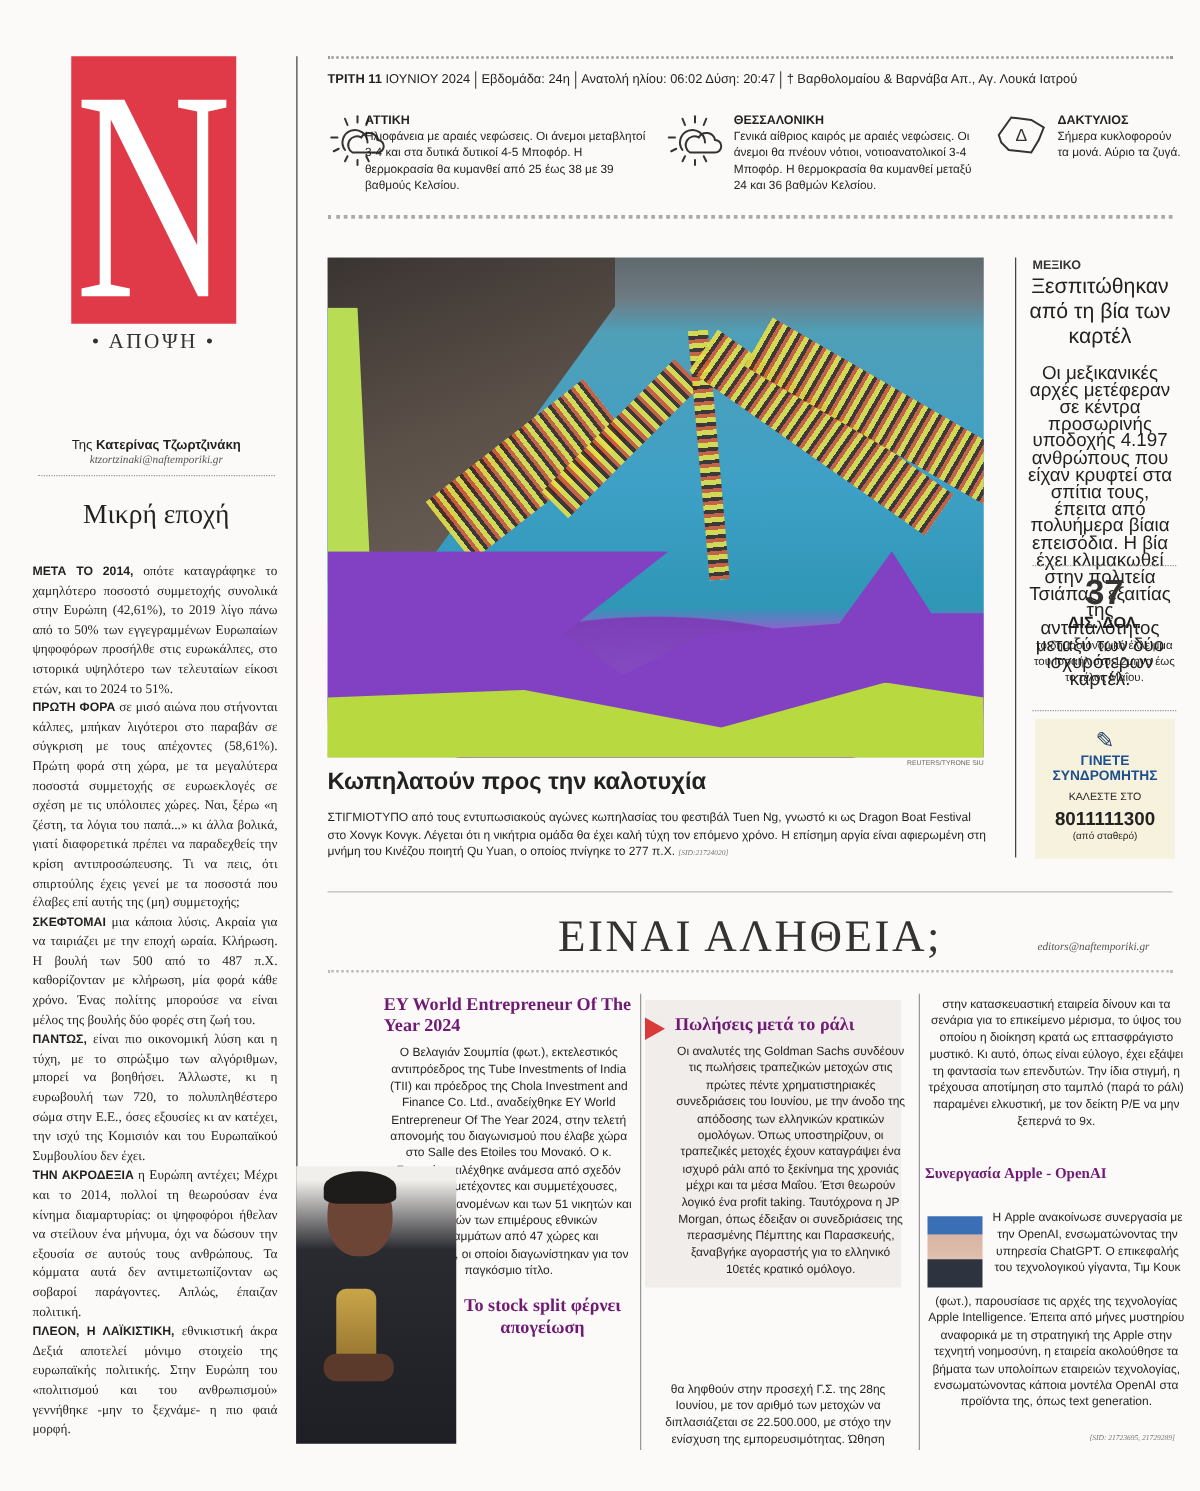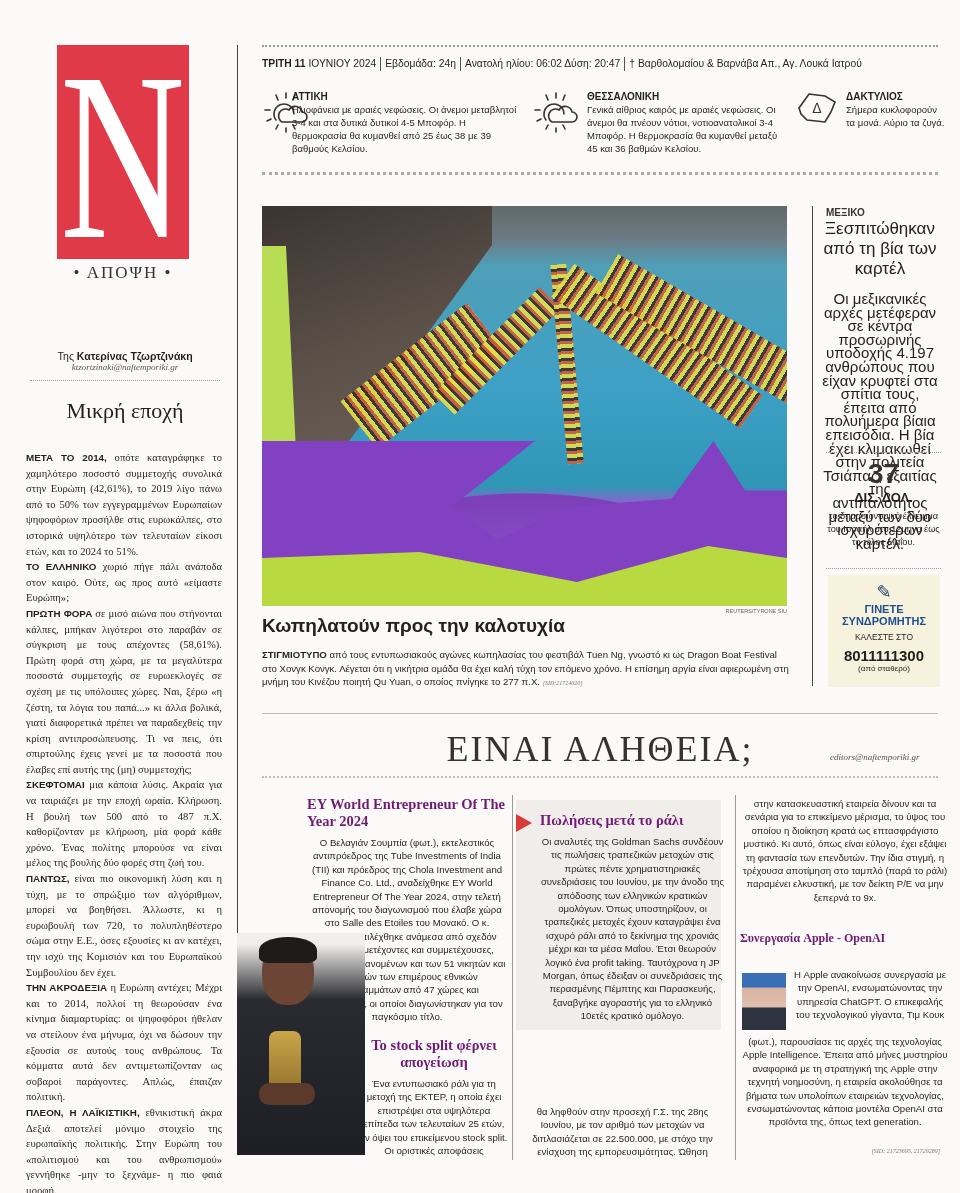--- a/index.html
+++ b/index.html
@@ -49,21 +49,21 @@
   .photo .shore { position:absolute; left:0; top:0; width:230px; height:260px; background: linear-gradient(160deg,#3a3432 0%,#5b5048 50%,#6d645c 100%); clip-path: polygon(0 0,100% 0,100% 15%,30% 100%,0 100%); }
   .photo .greenleft { position:absolute; left:0; top:40px; width:40px; height:330px; background:#b9dc55; clip-path: polygon(0 0,60% 0,100% 100%,0 100%); }
   .photo .crowd { position:absolute; background: repeating-linear-gradient(90deg,#e0e04a 0 4px,#3d2d2a 4px 7px,#d15c3a 7px 10px); opacity:.9; }
   .photo .flag { position:absolute; left:0; top:235px; width:525px; height:165px; background: #8240c2;
       clip-path: polygon(0 0,52% 0,36% 40%,45% 60%,58% 40%,78% 35%,86% 0,92% 30%,100% 30%,100% 100%,0 100%); }
   .photo .flaggreen { position:absolute; left:0; top:340px; width:525px; height:60px; background: #b8d940;
       clip-path: polygon(0 20%,30% 10%,60% 60%,85% 0,100% 20%,100% 100%,0 100%); }
   .credit { left: 640px; top: 608px; width: 147px; text-align: right; font-family: "Liberation Sans", sans-serif; font-size: 5.5px; color: #666; }
   .photo-title { left: 262px; top: 615px; font-family: "Liberation Sans", sans-serif; font-size: 19px; font-weight: bold; color: #222; }
   .photo-caption { left: 262px; top: 648px; width: 530px; font-family: "Liberation Sans", sans-serif; font-size: 9.6px; line-height: 13.6px; }
-  .photo-caption .lead { font-weight: bold; }
+  .photo-caption .lead { font-weight: normal; }
   .photo-caption .sid { display:inline; }
 
   
   .side-vrule { left: 812px; top: 206px; height: 480px; border-left: 1.5px solid #444; }
   .side { left: 826px; width: 115px; font-family: "Liberation Sans", sans-serif; }
   .side-kicker { top: 207px; font-size: 10px; font-weight: bold; color: #333; }
   .side-title { top: 219px; font-size: 17px; line-height: 20px; color: #222; text-align: center; width: 120px; left: 820px; }
   .side-body { top: 268px; font-size: 15px; line-height: 13.6px; text-align: center; width: 120px; left: 820px; margin-top: 24px; }
   .side-rule { left: 826px; width: 115px; border-top: 1px dotted #999; }
   .big-num { top: 458px; left: 826px; width: 115px; text-align: center; font-family: "Liberation Sans", sans-serif; font-size: 28px; font-weight: bold; color: #333; }
@@ -122,21 +122,20 @@
 
 <div class="abs byline">
   <div class="name"><span>Της</span> <b>Κατερίνας Τζωρτζινάκη</b></div>
   <div class="email">ktzortzinaki@naftemporiki.gr</div>
 </div>
 <div class="abs byline-rule"></div>
 <div class="abs opinion-title">Μικρή εποχή</div>
 
 <div class="abs opinion-body">
   <p><span class="lead">ΜΕΤΑ ΤΟ 2014,</span><span> οπότε καταγράφηκε το χαμηλότερο ποσοστό συμμετοχής συνολικά στην Ευρώπη (42,61%), το 2019 λίγο πάνω από το 50% των εγγεγραμμένων Ευρωπαίων ψηφοφόρων προσήλθε στις ευρωκάλπες, στο ιστορικά υψηλότερο των τελευταίων είκοσι ετών, και το 2024 το 51%.</span></p>
-  <p><span class="lead">ΤΟ ΕΛΛΗΝΙΚΟ</span><span> χωριό πήγε πάλι ανάποδα στον καιρό. Ούτε, ως προς αυτό «είμαστε Ευρώπη»;</span></p>
   <p><span class="lead">ΠΡΩΤΗ ΦΟΡΑ</span><span> σε μισό αιώνα που στήνονται κάλπες, μπήκαν λιγότεροι στο παραβάν σε σύγκριση με τους απέχοντες (58,61%). Πρώτη φορά στη χώρα, με τα μεγαλύτερα ποσοστά συμμετοχής σε ευρωεκλογές σε σχέση με τις υπόλοιπες χώρες. Ναι, ξέρω «η ζέστη, τα λόγια του παπά...» κι άλλα βολικά, γιατί διαφορετικά πρέπει να παραδεχθείς την κρίση αντιπροσώπευσης. Τι να πεις, ότι σπιρτούλης έχεις γενεί με τα ποσοστά που έλαβες επί αυτής της (μη) συμμετοχής;</span></p>
   <p><span class="lead">ΣΚΕΦΤΟΜΑΙ</span><span> μια κάποια λύσις. Ακραία για να ταιριάζει με την εποχή ωραία. Κλήρωση. Η βουλή των 500 από το 487 π.Χ. καθορίζονταν με κλήρωση, μία φορά κάθε χρόνο. Ένας πολίτης μπορούσε να είναι μέλος της βουλής δύο φορές στη ζωή του.</span></p>
   <p><span class="lead">ΠΑΝΤΩΣ,</span><span> είναι πιο οικονομική λύση και η τύχη, με το σπρώξιμο των αλγόριθμων, μπορεί να βοηθήσει. Άλλωστε, κι η ευρωβουλή των 720, το πολυπληθέστερο σώμα στην Ε.Ε., όσες εξουσίες κι αν κατέχει, την ισχύ της Κομισιόν και του Ευρωπαϊκού Συμβουλίου δεν έχει.</span></p>
   <p><span class="lead">ΤΗΝ ΑΚΡΟΔΕΞΙΑ</span><span> η Ευρώπη αντέχει; Μέχρι και το 2014, πολλοί τη θεωρούσαν ένα κίνημα διαμαρτυρίας: οι ψηφοφόροι ήθελαν να στείλουν ένα μήνυμα, όχι να δώσουν την εξουσία σε αυτούς τους ανθρώπους. Τα κόμματα αυτά δεν αντιμετωπίζονταν ως σοβαροί παράγοντες. Απλώς, έπαιζαν πολιτική.</span></p>
   <p><span class="lead">ΠΛΕΟΝ, Η ΛΑΪΚΙΣΤΙΚΗ,</span><span> εθνικιστική άκρα Δεξιά αποτελεί μόνιμο στοιχείο της ευρωπαϊκής πολιτικής. Στην Ευρώπη του «πολιτισμού και του ανθρωπισμού» γεννήθηκε -μην το ξεχνάμε- η πιο φαιά μορφή.</span></p>
 
 </div>
 
 <div class="abs vrule"></div>
 
@@ -174,21 +173,21 @@
       <line x1="5" y1="29" x2="9" y2="27"></line>
       <line x1="14" y1="37" x2="16" y2="33"></line>
     <line x1="24" y1="40" x2="24" y2="36"></line>
       <line x1="33" y1="37" x2="31" y2="33"></line>
     <path d="M14 28 a10 10 0 1 1 18 -6"></path>
     <path d="M20 30 h20 a5 5 0 0 0 0 -10 a7 7 0 0 0 -13 -2 a6 6 0 0 0 -7 12 z"></path>
   </g>
 </svg>
 <div class="abs weather" style="left:587px; width:200px;">
   <h4>ΘΕΣΣΑΛΟΝΙΚΗ</h4>
-  <p>Γενικά αίθριος καιρός με αραιές νεφώσεις. Οι άνεμοι θα πνέουν νότιοι, νοτιοανατολικοί 3-4 Μποφόρ. Η θερμοκρασία θα κυμανθεί μεταξύ 45 και 36 βαθμών Κελσίου.</p>
+  <p>Γενικά αίθριος καιρός με αραιές νεφώσεις. Οι άνεμοι θα πνέουν νότιοι, νοτιοανατολικοί 3-4 Μποφόρ. Η θερμοκρασία θα κυμανθεί μεταξύ 24 και 36 βαθμών Κελσίου.</p>
 </div>
 
 <svg class="abs" style="left:795px; top:90px; width:44px; height:36px;" viewBox="0 0 44 36">
   <path d="M4 18 L14 4 L30 6 L40 12 L36 22 L30 32 L12 30 L6 24 Z" fill="none" stroke="#333" stroke-width="1.6"></path>
   <text x="22" y="23" text-anchor="middle" font-size="14" font-family="Liberation Sans, sans-serif" fill="#333">Δ</text>
 </svg>
 <div class="abs weather" style="left:846px; width:100px;">
   <h4>ΔΑΚΤΥΛΙΟΣ</h4>
   <p>Σήμερα κυκλοφορούν τα μονά. Αύριο τα ζυγά.</p>
 </div>
@@ -241,21 +240,20 @@
   <p>Ο Βελαγιάν Σουμπία (φωτ.), εκτελεστικός αντιπρόεδρος της Tube Investments of India (TII) και πρόεδρος της Chola Investment and Finance Co. Ltd., αναδείχθηκε EY World Entrepreneur Of The Year 2024, στην τελετή απονομής του διαγωνισμού που έλαβε χώρα στο Salle des Etoiles του Μονακό. Ο κ. Σουμπία επιλέχθηκε ανάμεσα από σχεδόν 5.000 συμμετέχοντες και συμμετέχουσες, συμπεριλαμβανομένων και των 51 νικητών και νικητριών των επιμέρους εθνικών προγραμμάτων από 47 χώρες και δικαιοδοσίες, οι οποίοι διαγωνίστηκαν για τον παγκόσμιο τίτλο.</p>
 </div>
 <div class="abs portrait">
   <div class="face"></div>
   <div class="hair"></div>
   <div class="trophy"></div>
   <div class="hand"></div>
 </div>
 <div class="abs col c1b">
   <h3>Το stock split φέρνει απογείωση</h3>
-  <p>Ένα εντυπωσιακό ράλι για τη μετοχή της ΕΚΤΕΡ, η οποία έχει επιστρέψει στα υψηλότερα επίπεδα των τελευταίων 25 ετών, εν όψει του επικείμενου stock split. Οι οριστικές αποφάσεις</p>
 </div>
 
 <div class="abs vsep1"></div>
 <div class="abs box2"></div>
 <div class="abs col c2">
   <span class="tri"></span>
   <h3>Πωλήσεις μετά το ράλι</h3>
   <p>Οι αναλυτές της Goldman Sachs συνδέουν τις πωλήσεις τραπεζικών μετοχών στις πρώτες πέντε χρηματιστηριακές συνεδριάσεις του Ιουνίου, με την άνοδο της απόδοσης των ελληνικών κρατικών ομολόγων. Όπως υποστηρίζουν, οι τραπεζικές μετοχές έχουν καταγράψει ένα ισχυρό ράλι από το ξεκίνημα της χρονιάς μέχρι και τα μέσα Μαΐου. Έτσι θεωρούν λογικό ένα profit taking. Ταυτόχρονα η JP Morgan, όπως έδειξαν οι συνεδριάσεις της περασμένης Πέμπτης και Παρασκευής, ξαναβγήκε αγοραστής για το ελληνικό 10ετές κρατικό ομόλογο.</p>
 </div>
 <div class="abs col c2b">

